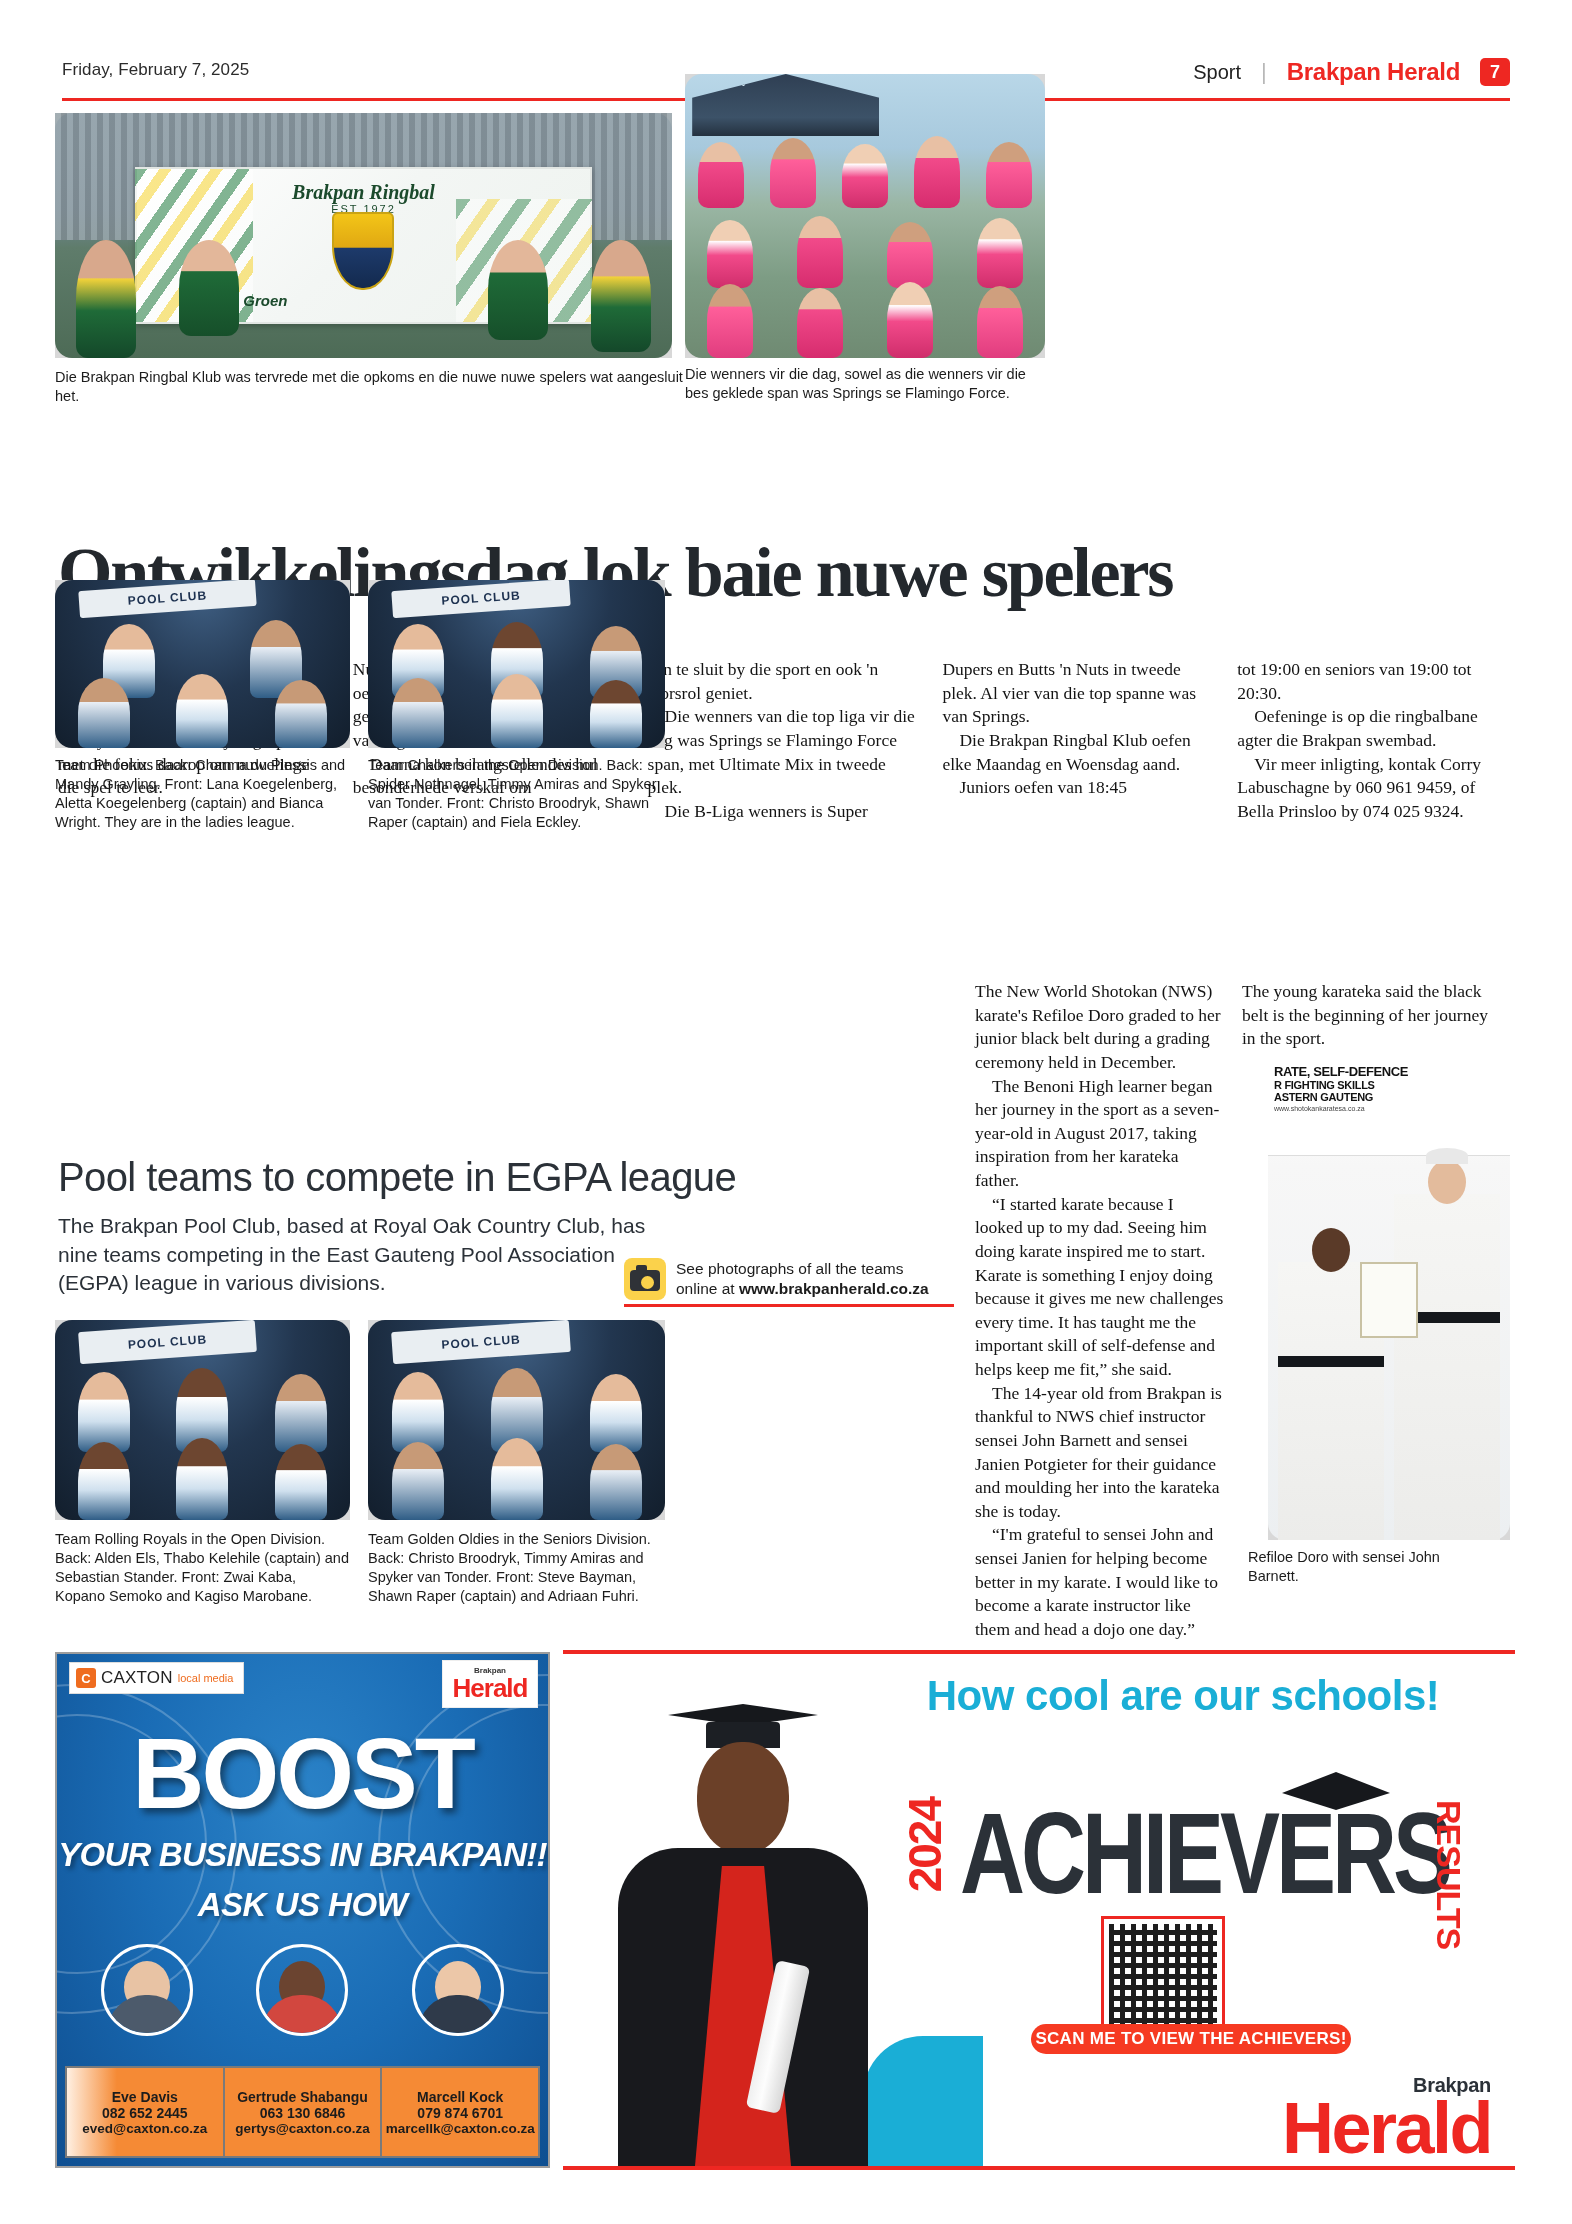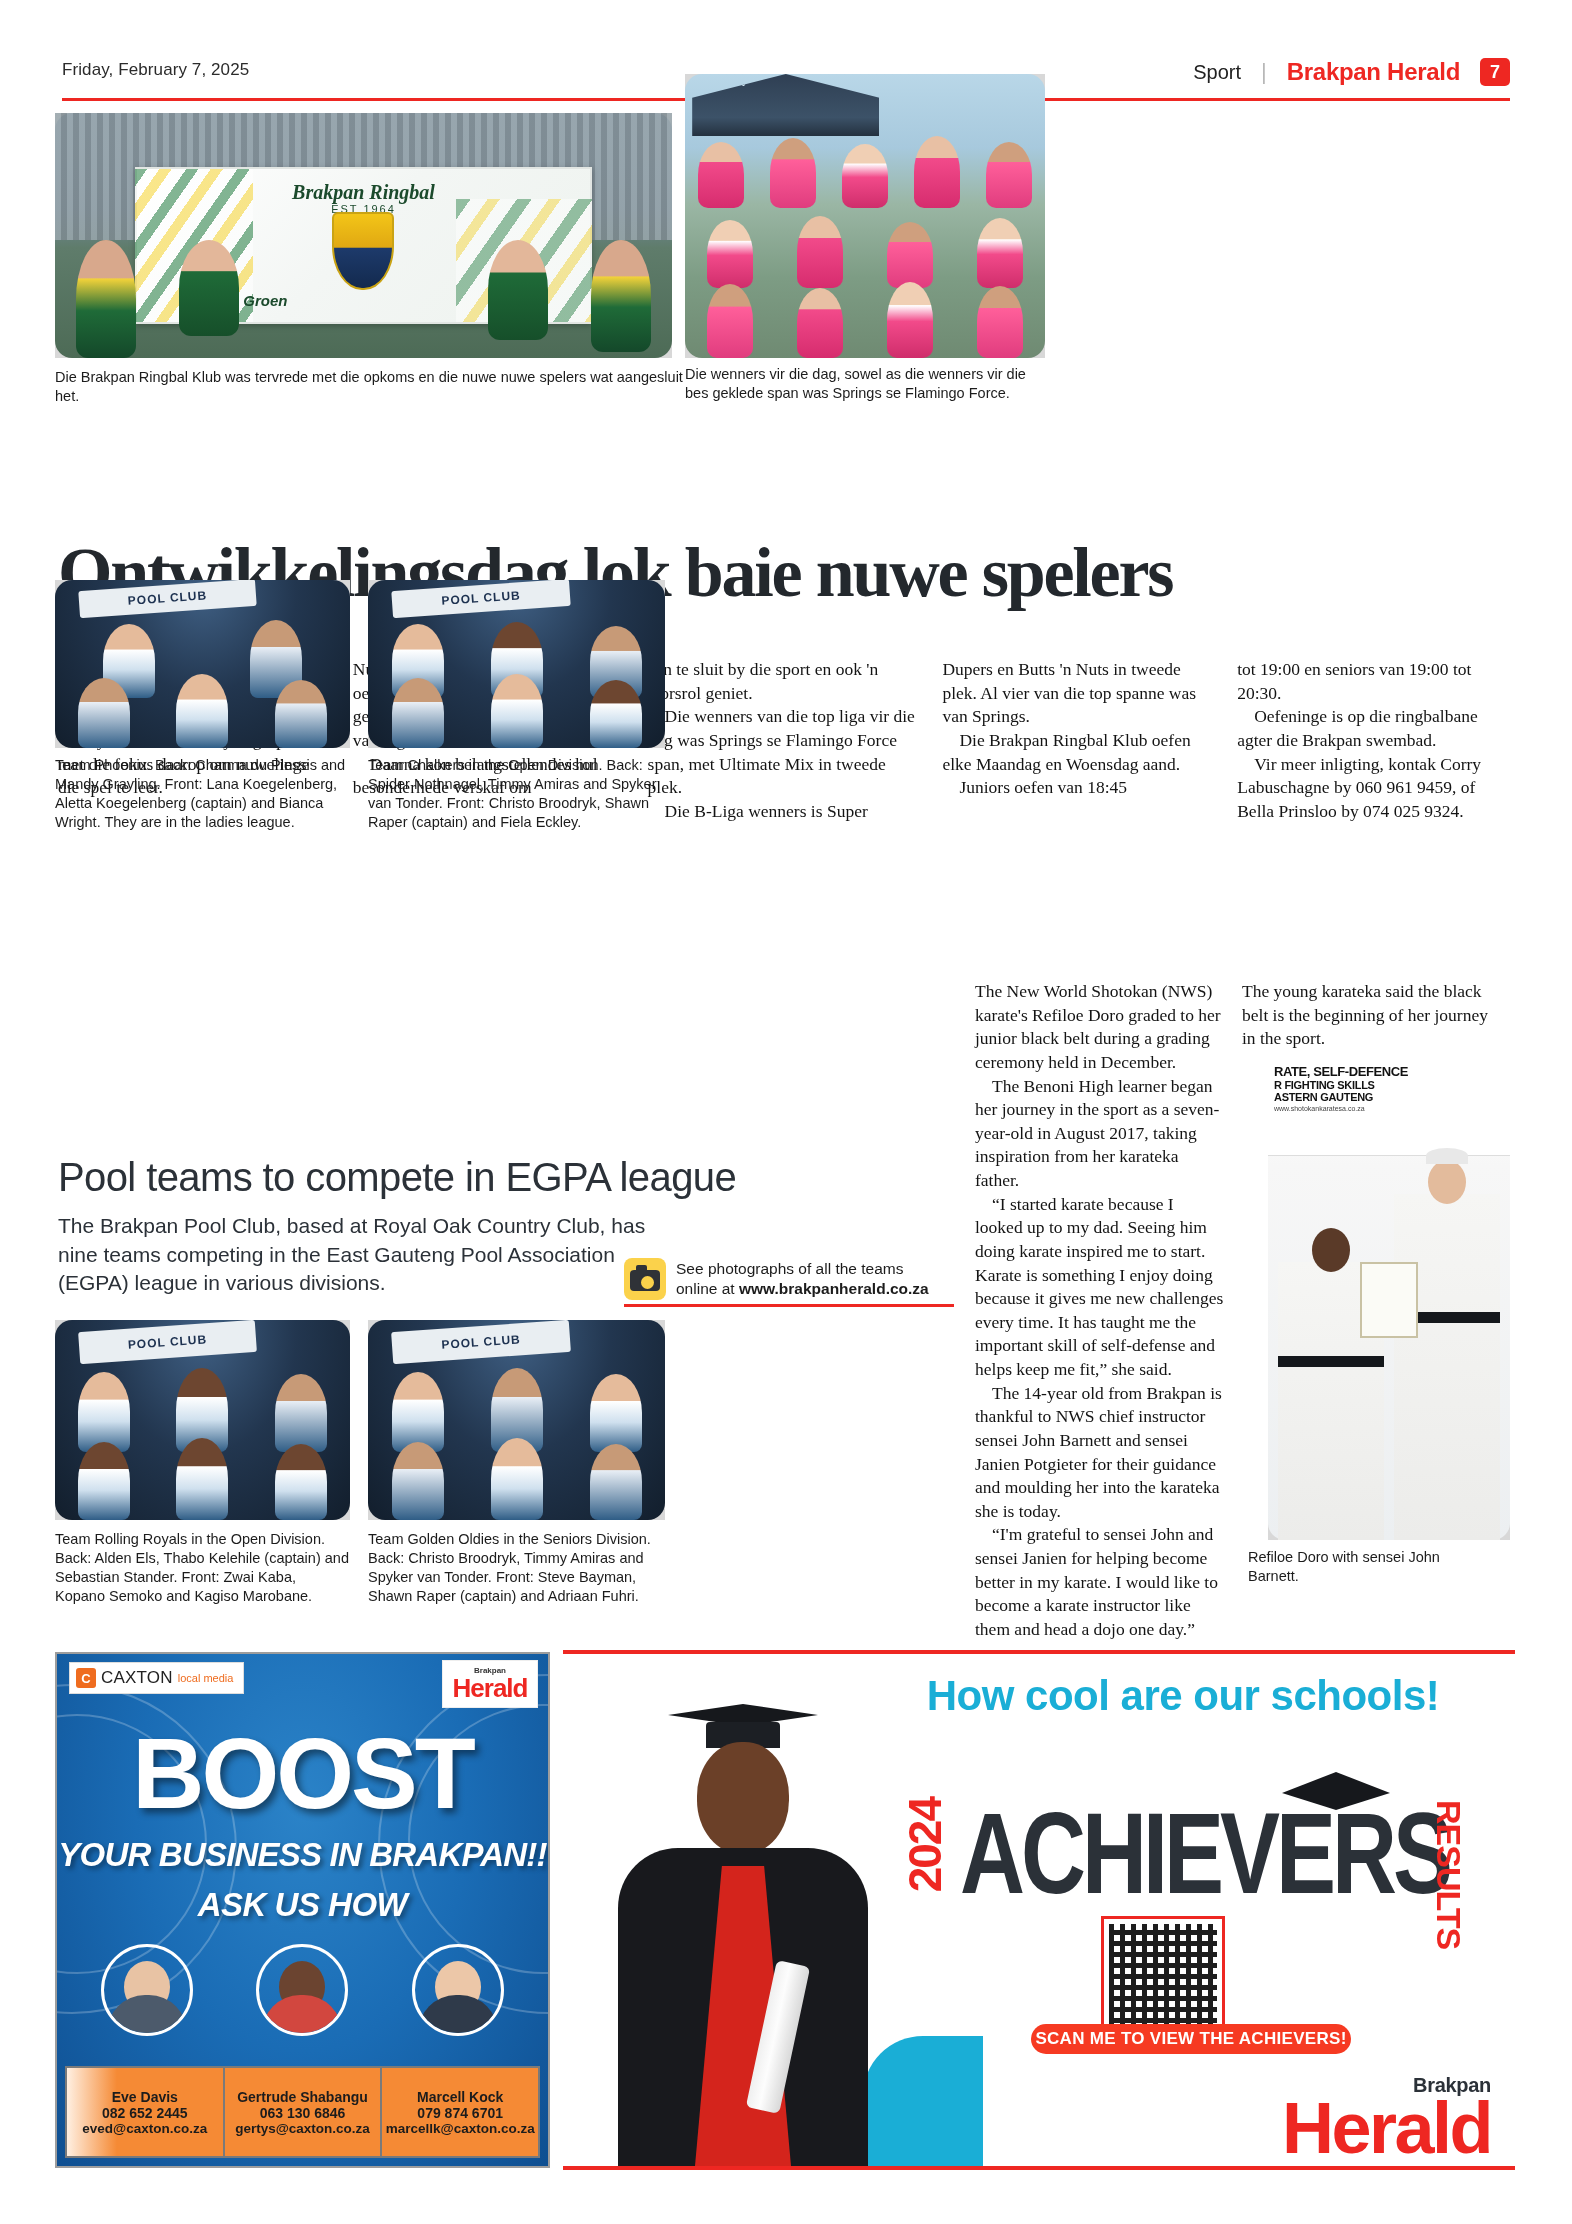--- a/index.html
+++ b/index.html
@@ -445,21 +445,21 @@
           <div class="ppl alt"></div>
           <div class="ppl alt2"></div>
         <div class="ppl"></div>
           <div class="ppl alt"></div>
           <div class="ppl alt2"></div>
         <div class="ppl"></div>
           <div class="ppl alt"></div>
       </div>
       <div class="banner-white">
         <div class="banner-text">Brakpan Ringbal</div>
-        <div class="banner-sub">EST 1964</div>
+        <div class="banner-sub">EST 1972</div>
         <div class="crest"></div>
         <div class="banner-bottom">Hou Die Groen</div>
       </div>
       <div class="ppl-row" style="bottom:0;">
         <div class="ppl alt" style="height:118px;"></div>
         <div class="ppl" style="height:96px;"></div>
         <div class="ppl alt2" style="height:104px; visibility:hidden;"></div>
         <div class="ppl alt2" style="height:104px; visibility:hidden;"></div>
         <div class="ppl" style="height:100px;"></div>
         <div class="ppl alt" style="height:112px;"></div>

